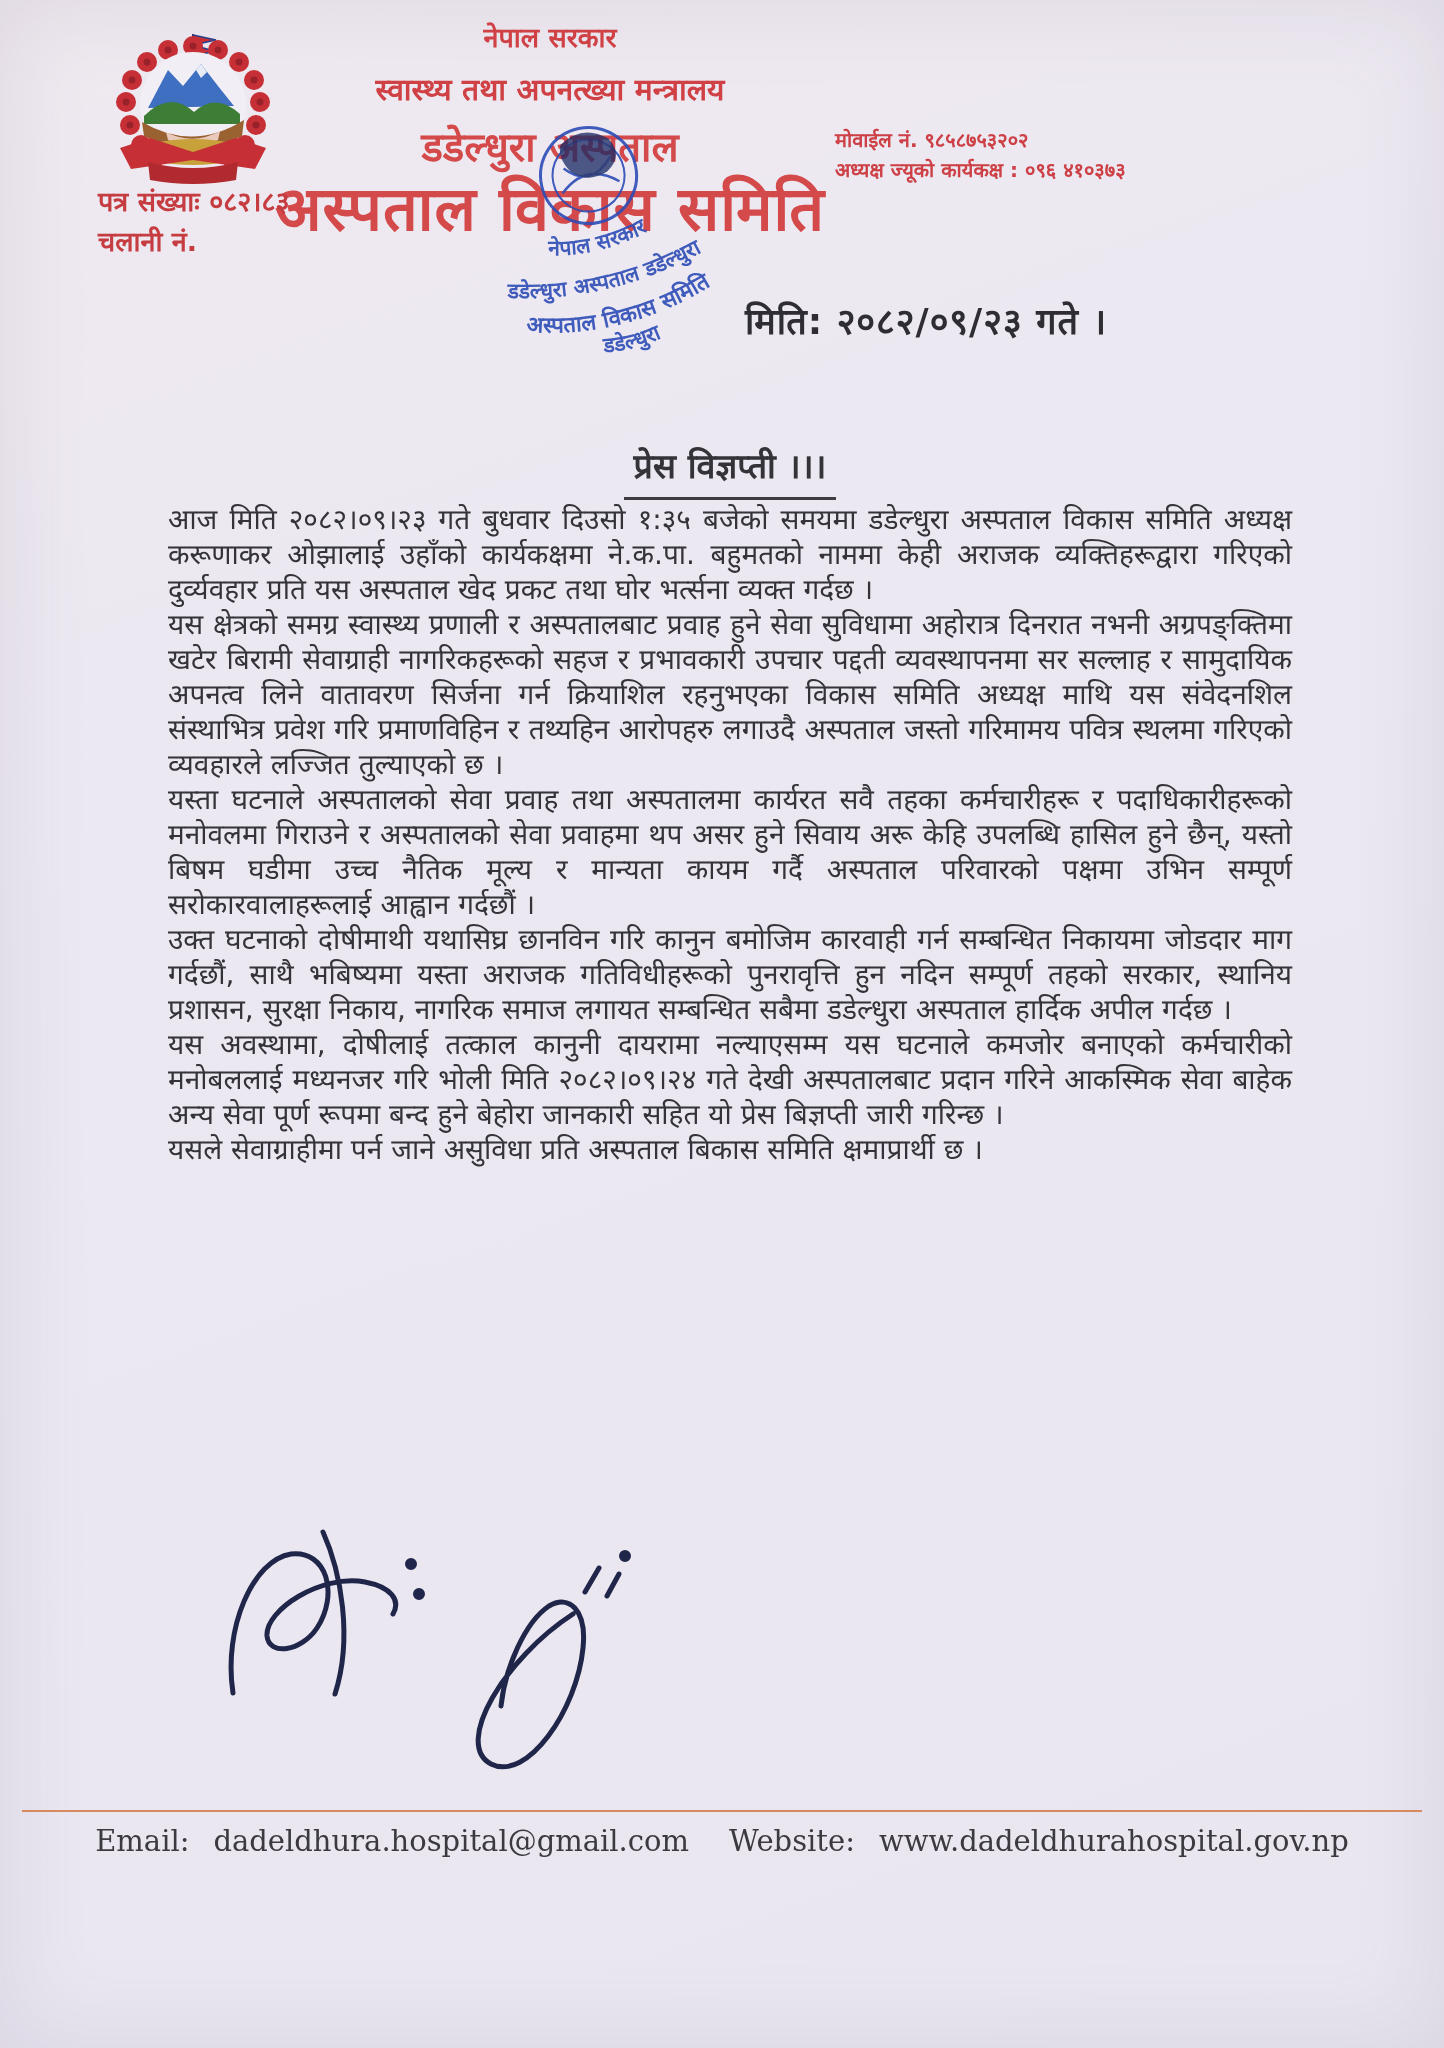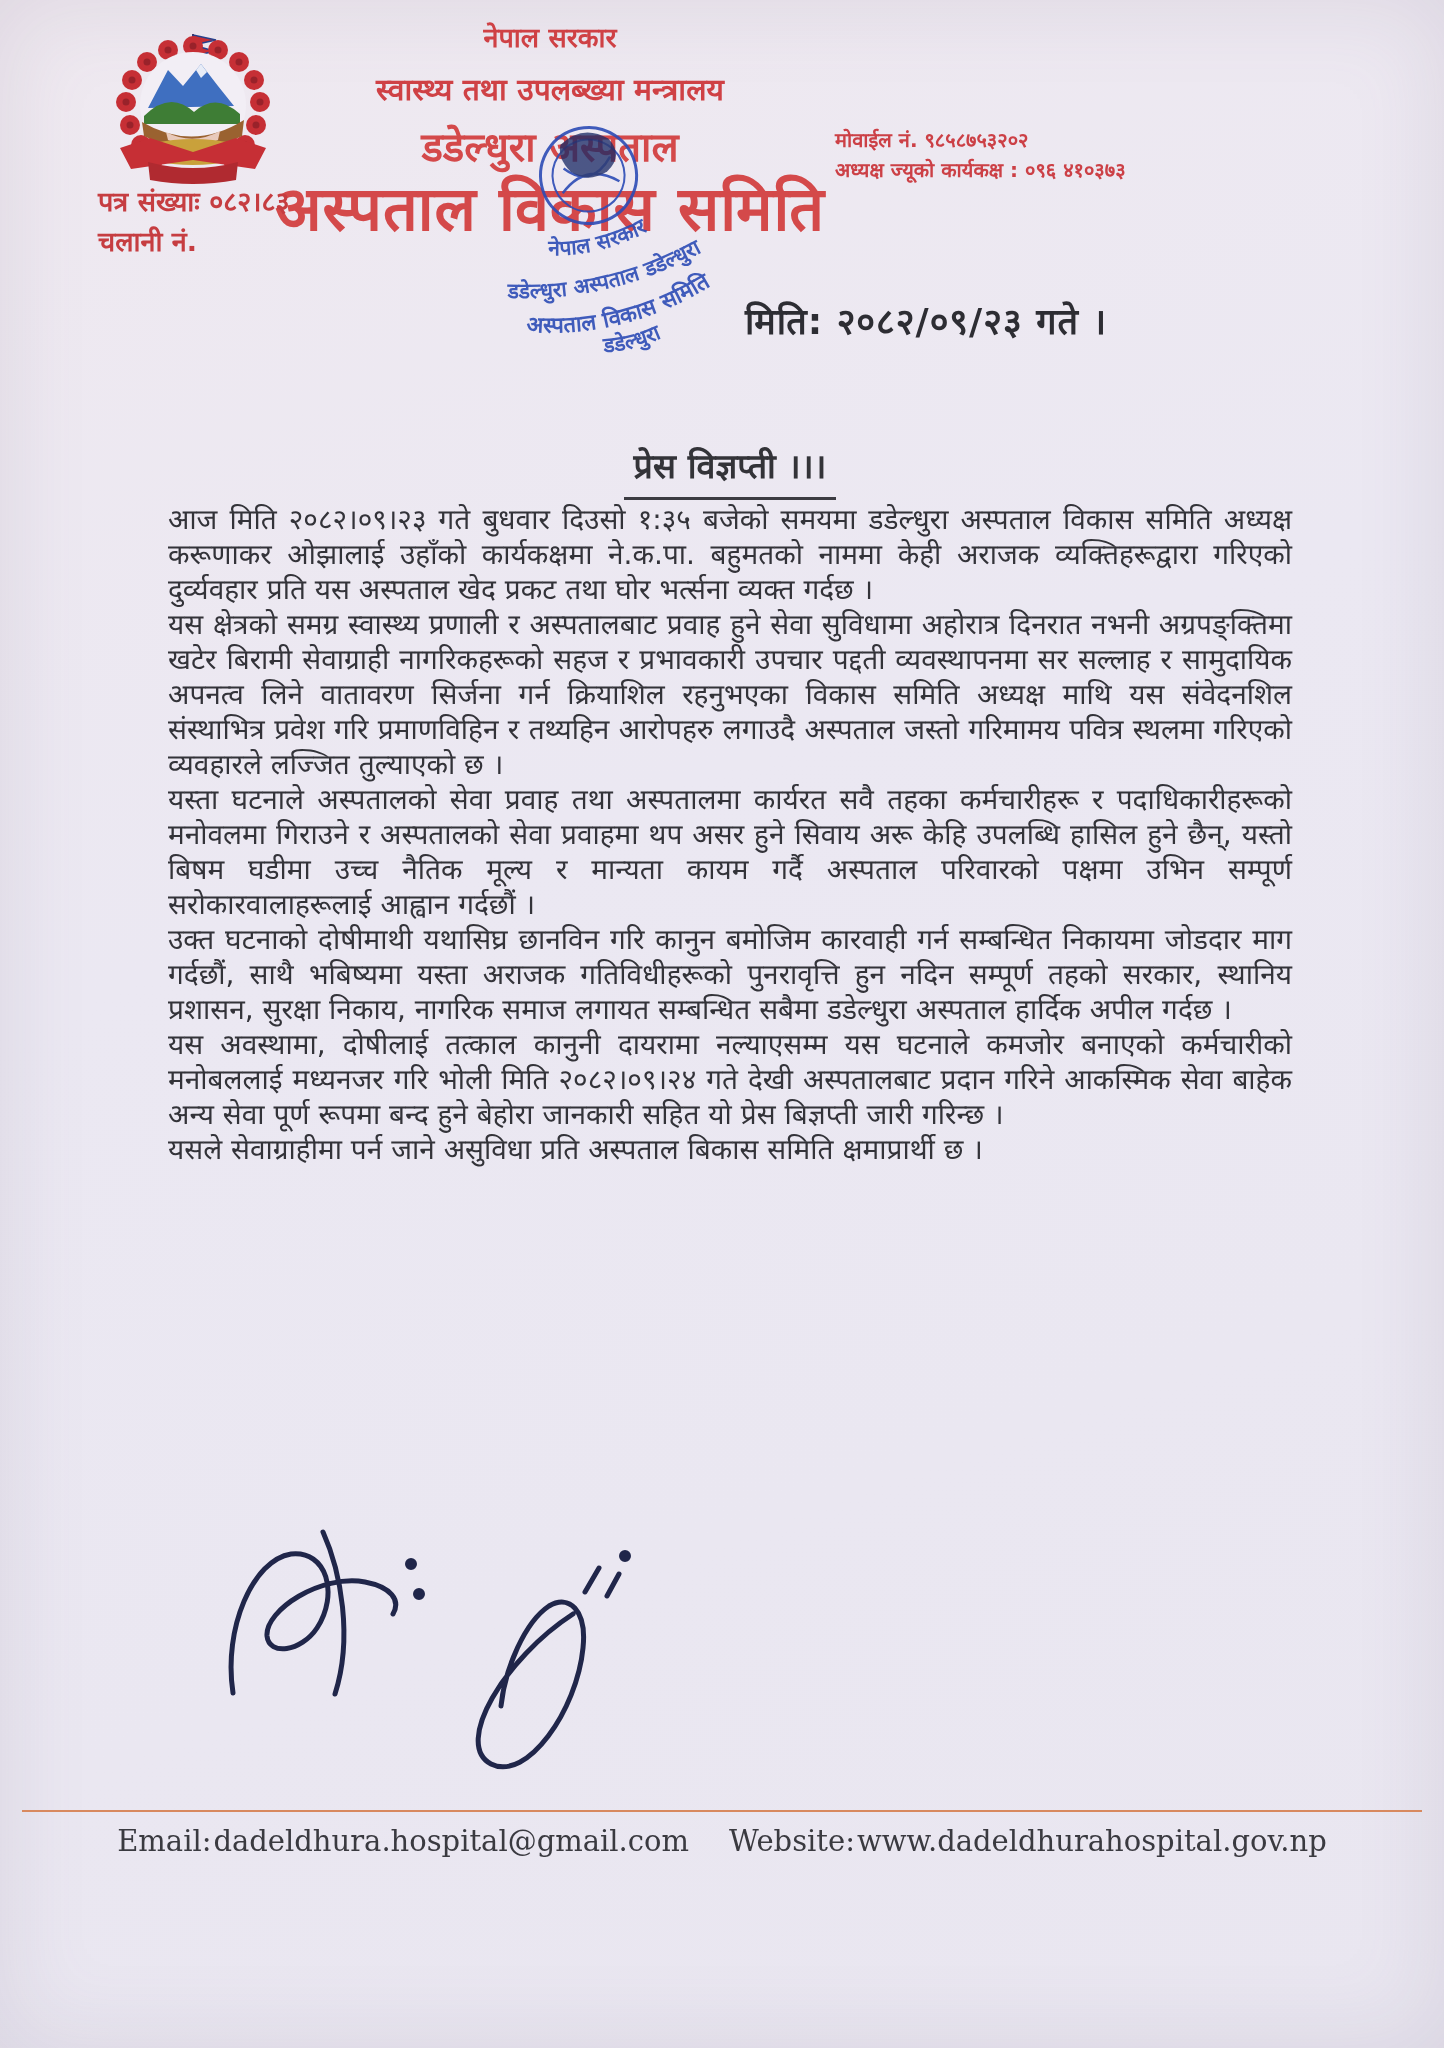--- a/index.html
+++ b/index.html
@@ -27,21 +27,21 @@
   .bodytext{position:absolute;left:168px;top:502px;width:1124px;
             font-size:28px;line-height:35px;color:#333339;text-align:justify;}
   .bodytext p{margin:0;}
   .signature{position:absolute;left:205px;top:1498px;width:480px;height:300px;}
   .signoff{position:absolute;left:600px;top:1636px;width:440px;text-align:right;
            font-size:29px;font-weight:700;color:#303036;}
   
   .footrule{position:absolute;left:22px;top:1810px;width:1400px;height:2px;background:#d8895f;}
   .footer{position:absolute;left:0;top:1824px;width:1444px;display:flex;justify-content:center;gap:40px;
           font-family:"DejaVu Serif",serif;font-size:29px;color:#3a3a40;}
-  .footer .item{display:flex;gap:2px;justify-content:space-between;}
+  .footer .item{display:flex;gap:24px;justify-content:space-between;}
 </style>
 </head>
 <body>
 
 <div class="page">
 
   <svg class="emblem" viewBox="0 0 210 178">
 
     <line x1="105" y1="6" x2="105" y2="34" stroke="#7a2a2a" stroke-width="2"></line>
     <path d="M105 7 L128 12 L105 17 Z" fill="#c62f35" stroke="#27408b" stroke-width="1.5"></path>
@@ -91,21 +91,21 @@
     <path d="M78 104 Q 105 118 132 103 L130 112 Q 105 124 80 112 Z" fill="#e8c9bb"></path>
 
     <ellipse cx="105" cy="124" rx="52" ry="13" fill="#c9a13b"></ellipse>
 
     <path d="M32 120 L62 110 L105 124 L148 110 L178 120 L167 141 L105 132 L43 141 Z" fill="#c62f35"></path>
     <path d="M60 134 Q 105 146 150 134 L148 152 Q 105 160 62 152 Z" fill="#b02a30"></path>
   </svg>
 
   <div class="header">
     <div class="h-gov">नेपाल सरकार</div>
-    <div class="h-min">स्वास्थ्य तथा उपलब्ख्या मन्त्रालय</div>
+    <div class="h-min">स्वास्थ्य तथा अपनत्ख्या मन्त्रालय</div>
     <div class="h-hosp">डडेल्धुरा अस्पताल</div>
     <div class="h-comm">अस्पताल विकास समिति</div>
   </div>
 
   <div class="refblock">
     <div>पत्र संख्याः ०८२।८३</div>
     <div>चलानी नं.</div>
   </div>
 
   <div class="contact">

